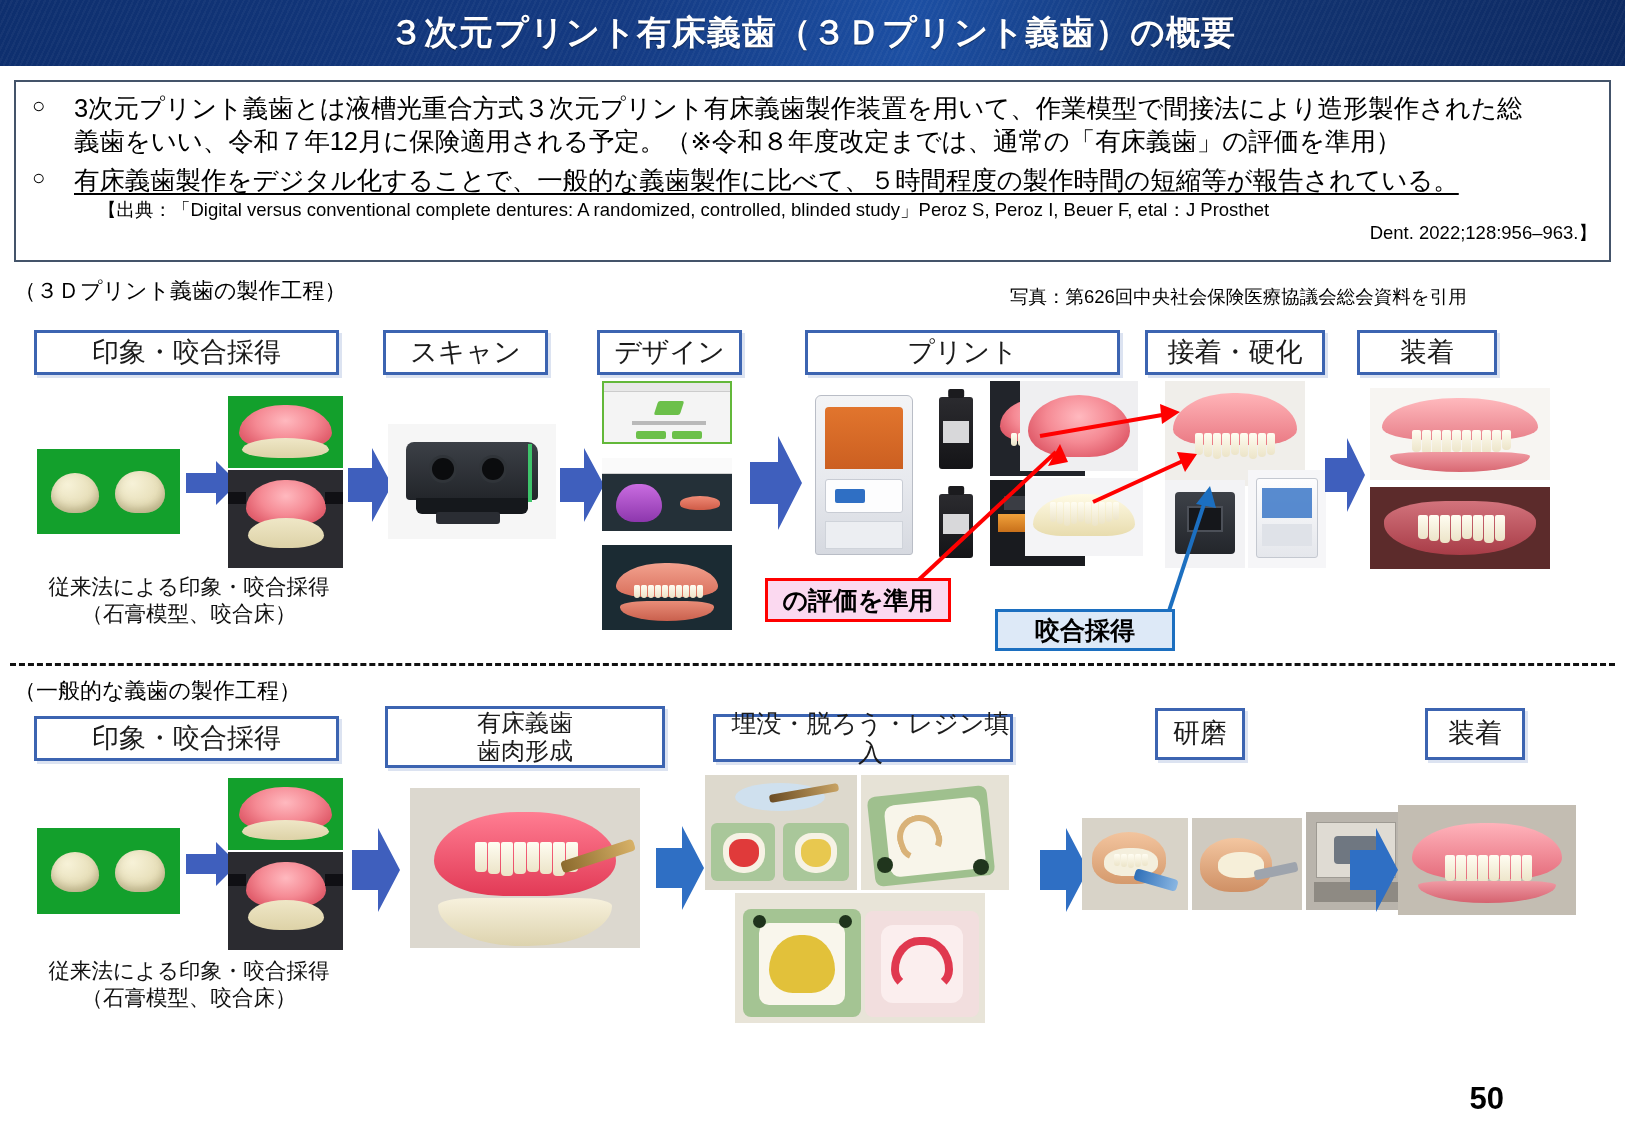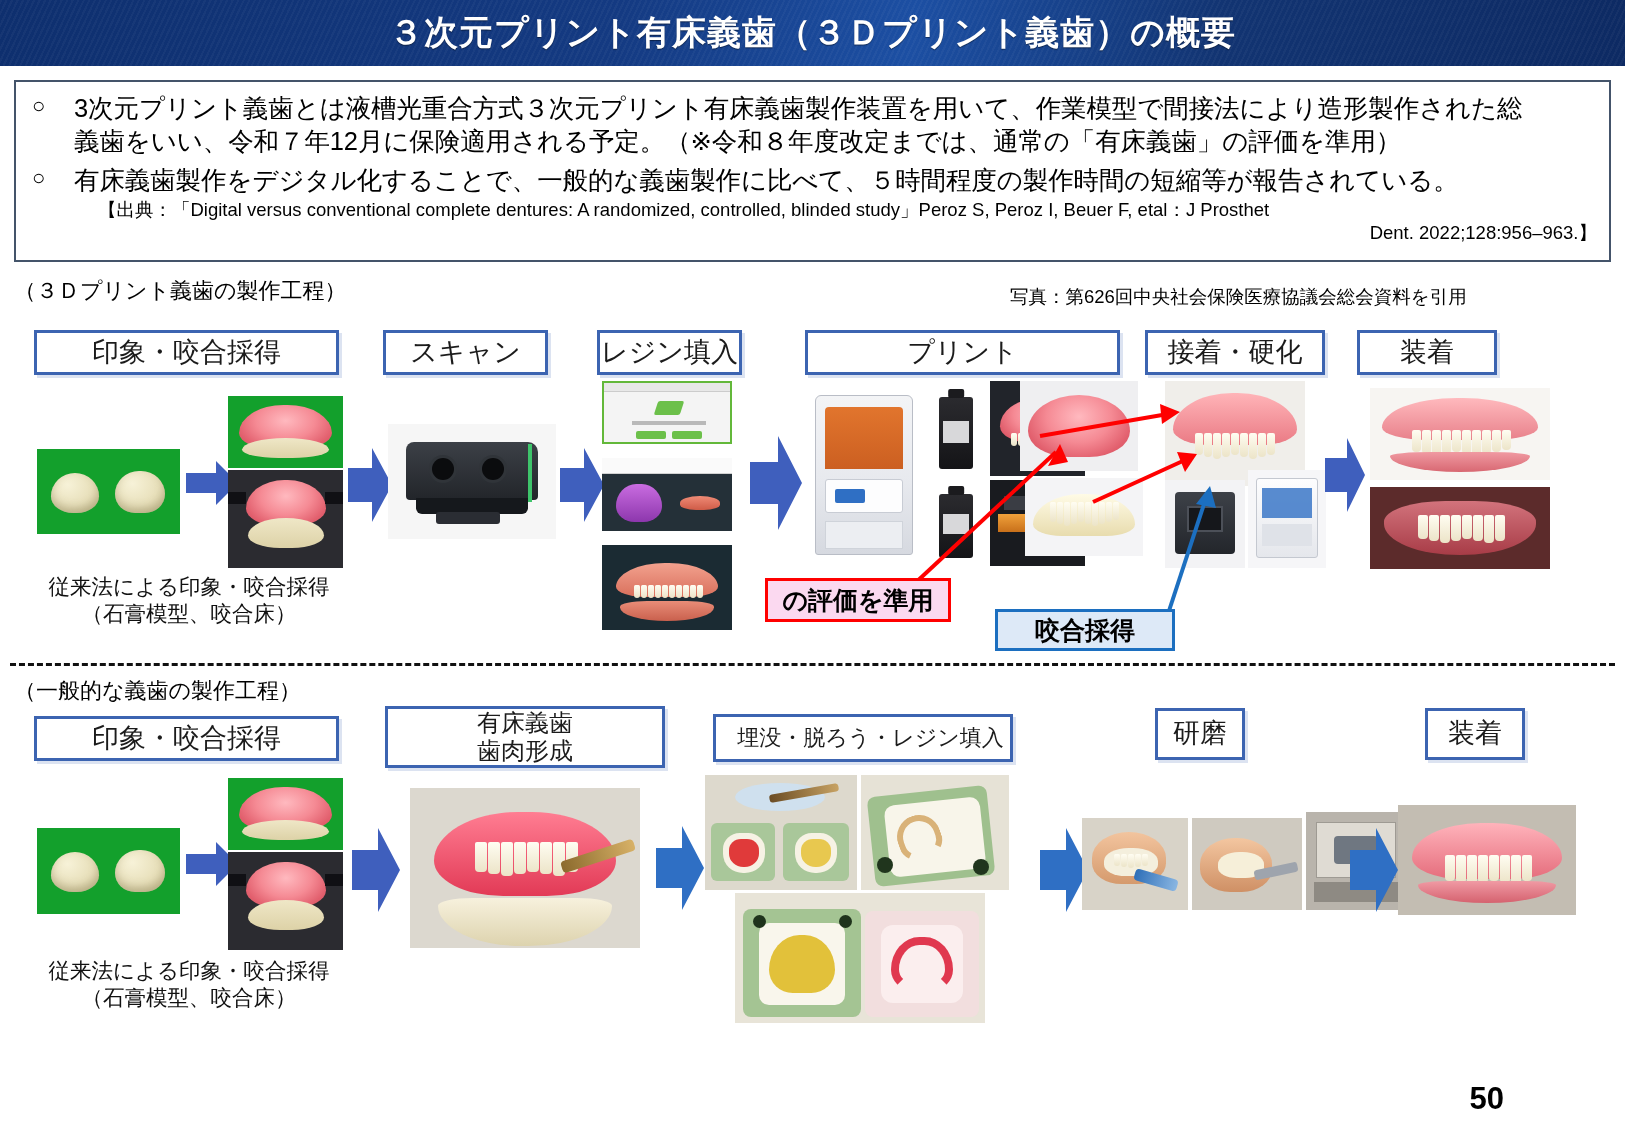--- a/index.html
+++ b/index.html
@@ -31,21 +31,21 @@
   
   .summary-box {
     position:absolute; left: 14px; top: 80px; width: 1597px; height: 182px;
     border: 2px solid #44546a; background:#fff;
     padding: 10px 12px 6px 12px;
   }
   .bullet-row { display:flex; align-items:flex-start; }
   .bullet-mark { font-size: 22px; line-height: 1.25; width: 46px; flex: none; padding-left:4px;}
   .bullet-body { font-size: 25.5px; line-height: 1.30; color:#000; letter-spacing:-0.1px; }
   .bullet-body .l2 { display:block; }
-  .underline-txt { text-underline-offset: 4px; }
+  .underline-txt { text-decoration: underline; text-underline-offset: 4px; }
   .citation {
     font-size: 18.5px; line-height: 1.24; color:#000; margin-left: 70px; margin-top: 2px;
   }
   .citation .ind { display:block; padding-left: 46px; text-align: right; }
 
   
   .sec-label { position:absolute; font-size: 22px; color:#000; }
   .photo-credit { position:absolute; font-size: 18.5px; color:#000; }
 
   
@@ -149,21 +149,21 @@
       <span>【出典：「Digital versus conventional complete dentures: A randomized, controlled, blinded study」Peroz S, Peroz I, Beuer F, etal：J Prosthet</span>
       <span class="ind">Dent. 2022;128:956–963.】</span>
     </div>
   </div>
 
   <div class="sec-label" style="left:14px; top:276px;">（３Ｄプリント義歯の製作工程）</div>
   <div class="photo-credit" style="left:1010px; top:284px;">写真：第626回中央社会保険医療協議会総会資料を引用</div>
 
   <div class="step-box" style="left:34px; top:330px; width:305px; height:45px;">印象・咬合採得</div>
   <div class="step-box" style="left:383px; top:330px; width:165px; height:45px;">スキャン</div>
-  <div class="step-box" style="left:597px; top:330px; width:145px; height:45px;">レジン填入</div>
+  <div class="step-box" style="left:597px; top:330px; width:145px; height:45px;">デザイン</div>
   <div class="step-box" style="left:1145px; top:330px; width:180px; height:45px;">接着・硬化</div>
   <div class="step-box" style="left:805px; top:330px; width:315px; height:45px;">プリント</div>
   <div class="step-box" style="left:1357px; top:330px; width:140px; height:45px;">装着</div>
 
   <div class="photo ph-green" style="left:37px; top:449px; width:143px; height:85px;">
     <div class="cast" style="left:14px; top:24px; width:48px; height:40px;"></div>
     <div class="cast" style="left:78px; top:22px; width:50px; height:42px; border-radius:48% 48% 40% 40% / 55% 55% 45% 45%;"></div>
   </div>
 
   <div class="arrow" style="left:186px; top:457px;">
@@ -380,21 +380,21 @@
 
   <div class="sec-label" style="left:14px; top:676px;">（一般的な義歯の製作工程）</div>
 
   <div class="step-box" style="left:34px; top:716px; width:305px; height:45px;">印象・咬合採得</div>
 
   <div class="step-box two-line" style="left:385px; top:706px; width:280px; height:62px; flex-direction:column;">
     <span>有床義歯</span>
     <span>歯肉形成</span>
   </div>
 
-  <div class="step-box" style="left:713px; top:714px; width:300px; height:48px; font-size:22px;padding-left:15px;">埋没・脱ろう・レジン填入</div>
+  <div class="step-box" style="left:713px; top:714px; width:300px; height:48px; font-size:25px;padding-left:15px;">埋没・脱ろう・レジン填入</div>
 
   <div class="step-box" style="left:1155px; top:708px; width:90px; height:52px;">研磨</div>
 
   <div class="step-box" style="left:1425px; top:708px; width:100px; height:52px;">装着</div>
 
   <div class="photo ph-green" style="left:37px; top:828px; width:143px; height:86px;">
     <div class="cast" style="left:14px; top:24px; width:48px; height:40px;"></div>
     <div class="cast" style="left:78px; top:22px; width:50px; height:42px; border-radius:48% 48% 40% 40% / 55% 55% 45% 45%;"></div>
   </div>
   <div class="arrow" style="left:186px; top:838px;">

